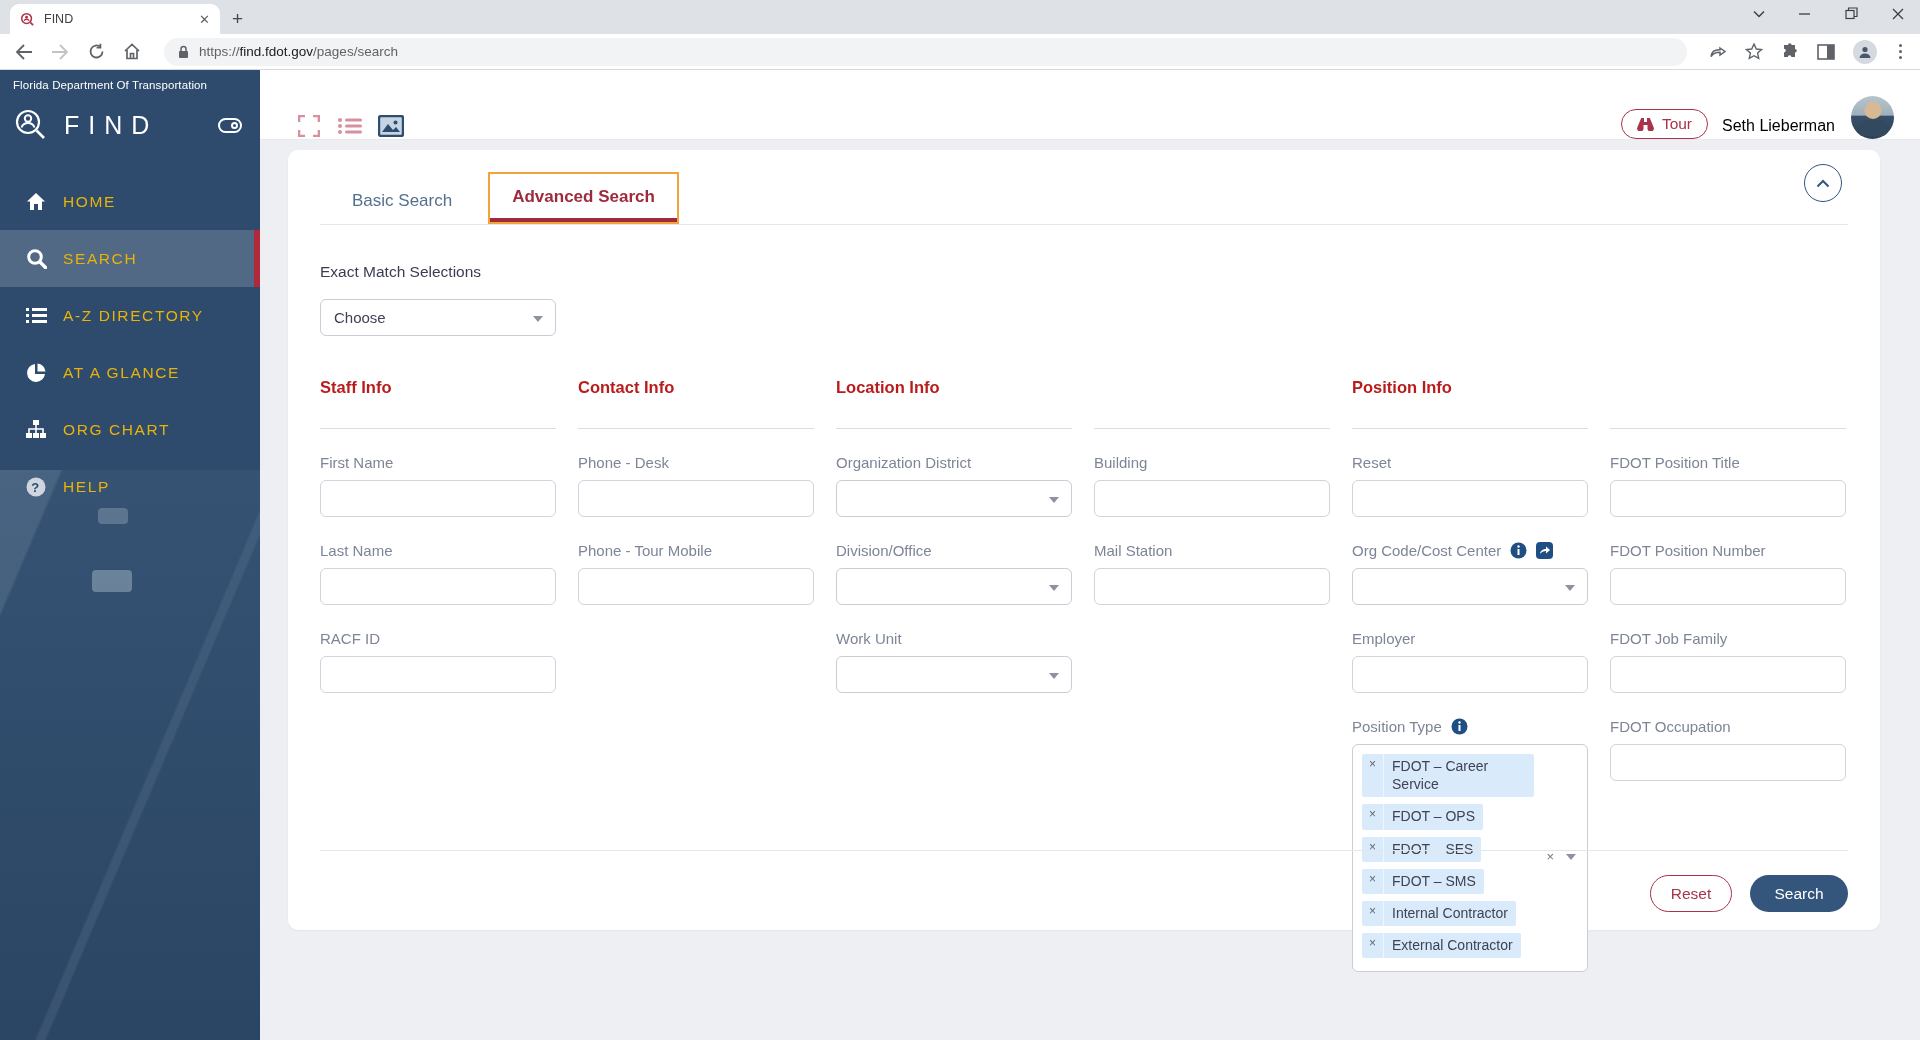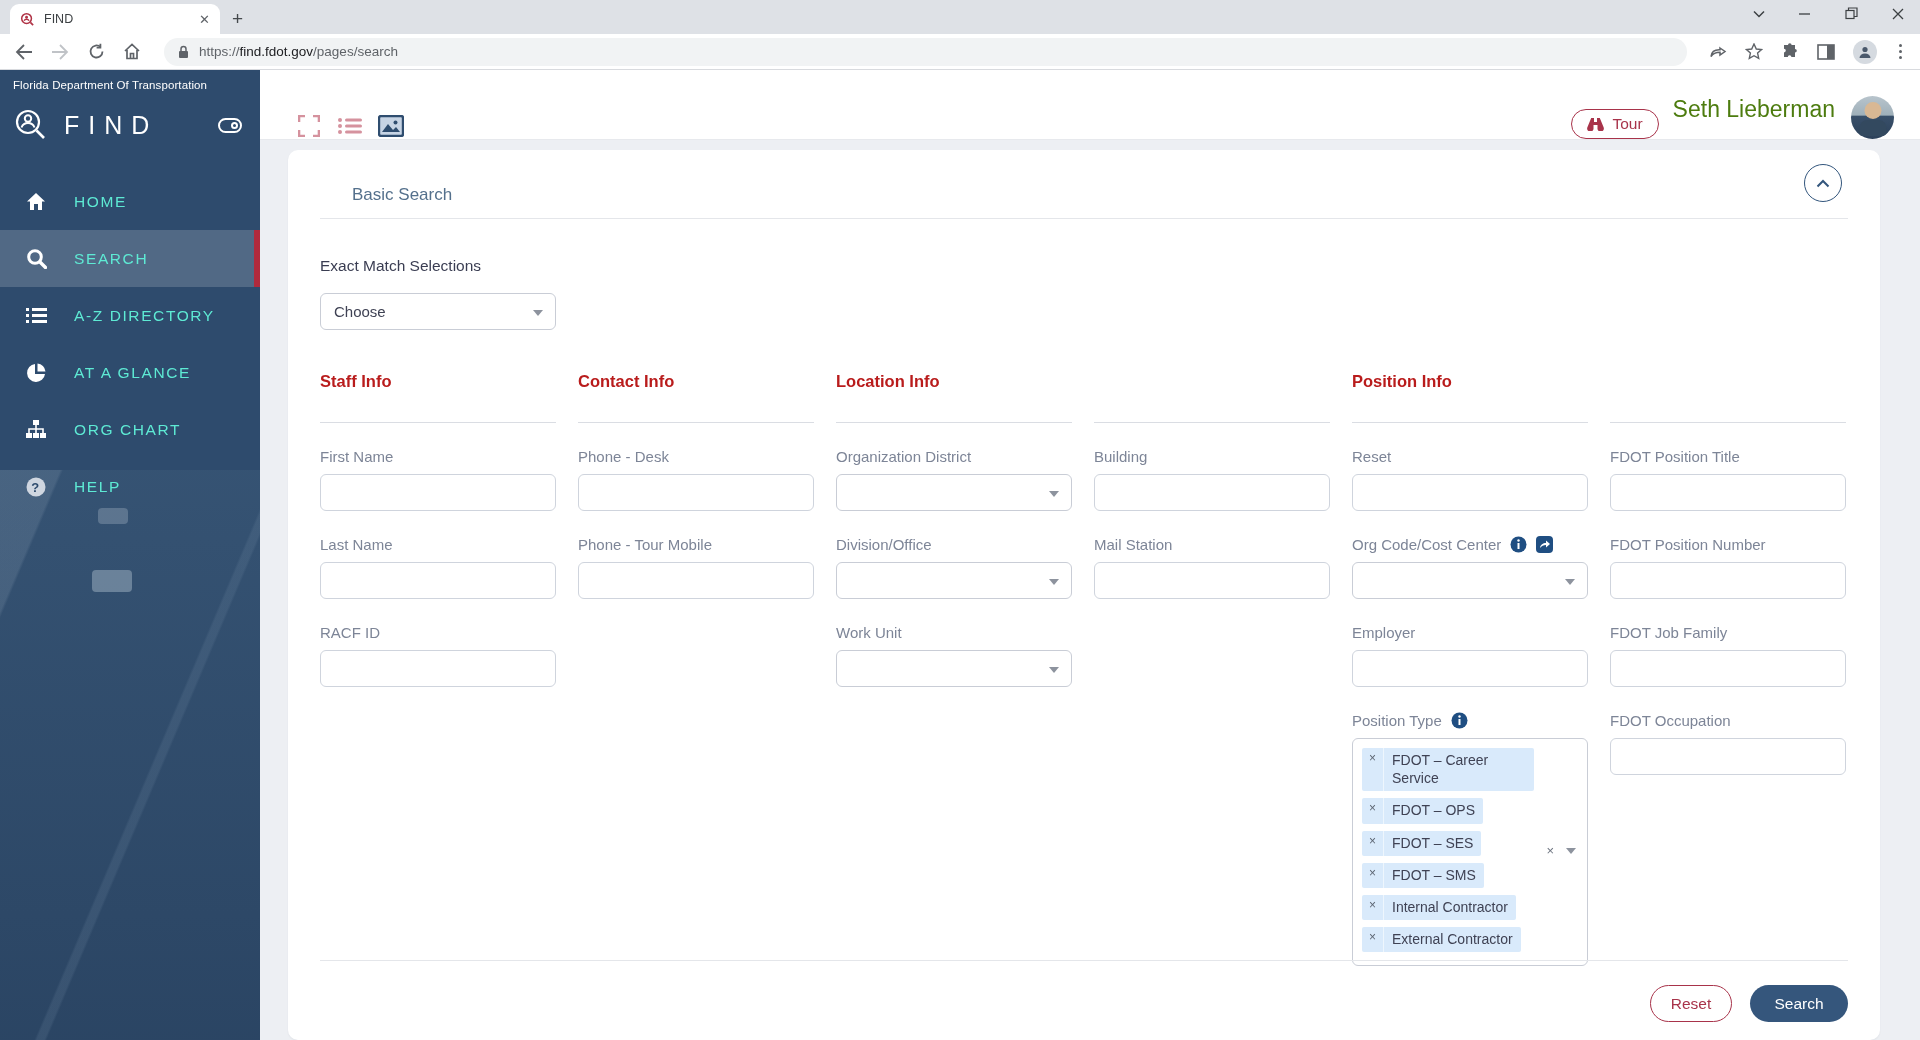--- a/index.html
+++ b/index.html
@@ -38,43 +38,43 @@
         linear-gradient(113deg, transparent 0 55%, rgba(120,145,170,0.18) 55.5% 57%, transparent 57.5%),
         linear-gradient(180deg, rgba(62,92,122,0.45), rgba(40,64,92,0.55));
       pointer-events:none; }
   .sb-car { position:absolute; background:rgba(200,212,224,0.5); border-radius:4px; z-index:1; }
   .sb-org { font-size:11.5px; padding:9px 0 0 13px; letter-spacing:0.1px; }
   .sb-brand { display:flex; align-items:center; padding:16px 18px 0 13px; }
   .sb-title { font-size:25px; letter-spacing:9px; margin-left:15px; font-weight:400; }
   .sb-toggle { margin-left:auto; width:24px; height:15px; border:2px solid #fff; border-radius:8px; position:relative; }
   .sb-toggle i { position:absolute; right:2px; top:2px; width:7px; height:7px; border:2px solid #fff; border-radius:50%; }
   .sb-nav { margin-top:30px; position:relative; z-index:2; }
-  .sb-item { height:57px; display:flex; align-items:center; padding-left:25px; gap:27px;
-             font-size:15.5px; letter-spacing:1.6px; color:#5eead4; cursor:pointer; }
+  .sb-item { height:57px; display:flex; align-items:center; padding-left:25px; gap:16px;
+             font-size:15.5px; letter-spacing:1.6px; color:#eab308; cursor:pointer; }
   .sb-item.active { background:rgba(255,255,255,0.17); border-right:6px solid #b02a3c; }
   .sb-ic { width:22px; display:flex; justify-content:center; }
 
   .main { flex:1; display:flex; flex-direction:column; min-width:0; }
   .app-header { height:70px; background:#fff; display:flex; align-items:flex-end;
                 padding:0 26px 0 36px; border-bottom:1px solid #e7e9ed; }
   .view-icons { display:flex; gap:15px; align-items:center; }
   .vicon { width:26px; height:26px; display:flex; align-items:center; justify-content:center; cursor:pointer; }
   .hdr-spacer { flex:1; }
   .tour-btn { display:flex; align-items:center; gap:8px; border:1.5px solid #a8334a; color:#a8334a;
               border-radius:17px; padding:5px 15px; font-size:15.5px; background:#fff; cursor:pointer; }
-  .user-name { font-size:23px; color:#4d7c0f; margin:0 16px 16px 14px; }
+  .user-name { font-size:16px; color:#000000; margin:0 16px 4px 14px; }
   .u-avatar { width:43px; height:43px; border-radius:50%; overflow:hidden; position:relative;
               background:linear-gradient(180deg,#b8c4cc 0%,#9fb0ba 45%,#39506a 46%,#2c415a 100%); }
   .u-avatar::before { content:""; position:absolute; left:50%; top:6px; transform:translateX(-50%);
               width:17px; height:17px; border-radius:50%; background:#d9b894; }
   .u-avatar::after { content:""; position:absolute; left:50%; top:24px; transform:translateX(-50%);
               width:27px; height:16px; border-radius:8px 8px 0 0; background:#33495f; }
 
   .content { flex:1; padding:10px 40px 0 28px; min-height:0; }
-  .card { background:#fff; border-radius:10px; height:890px; position:relative; padding:0 32px;
+  .card { background:#fff; border-radius:10px; height:780px; position:relative; padding:0 32px;
           box-shadow:0 1px 2px rgba(40,50,70,0.06); }
 
   
   .tabs-row { display:flex; align-items:flex-end; border-bottom:1px solid #e4e6ea; padding-top:22px; position:relative; }
   .s-tab { font-size:17px; padding:13px 22px; cursor:pointer; }
   .s-tab.basic { color:#54708c; margin-left:10px; }
   .s-tab.adv { color:#9e2b3d; font-weight:bold; border:2px solid #f2a43b; margin-left:14px;
                box-shadow:inset 0 -4px 0 #9e2b3d; padding:13px 22px 15px; }
   .collapse-btn { position:absolute; right:6px; top:14px; width:38px; height:38px; border-radius:50%;
                   border:1.6px solid #33567d; background:#fff; display:flex; align-items:center; justify-content:center; cursor:pointer; }
@@ -350,20 +350,21 @@
       </button>
       <span class="user-name">Seth Lieberman</span>
       <span class="u-avatar"></span>
     </header>
 
     <div class="content">
       <section class="card">
 
         <div class="tabs-row">
           <span class="s-tab basic">Basic Search</span>
+          <span class="s-tab adv">Advanced Search</span>
           <span class="collapse-btn">
             <svg width="14" height="9" viewBox="0 0 14 9">
                 <path d="M1.5 7.5 L7 2 L12.5 7.5" fill="none" stroke="#33567d" stroke-width="2"></path>
               </svg>
           </span>
         </div>
 
         <div class="exact-label">Exact Match Selections</div>
         <div class="choose-wrap">
           <div class="select-box">

